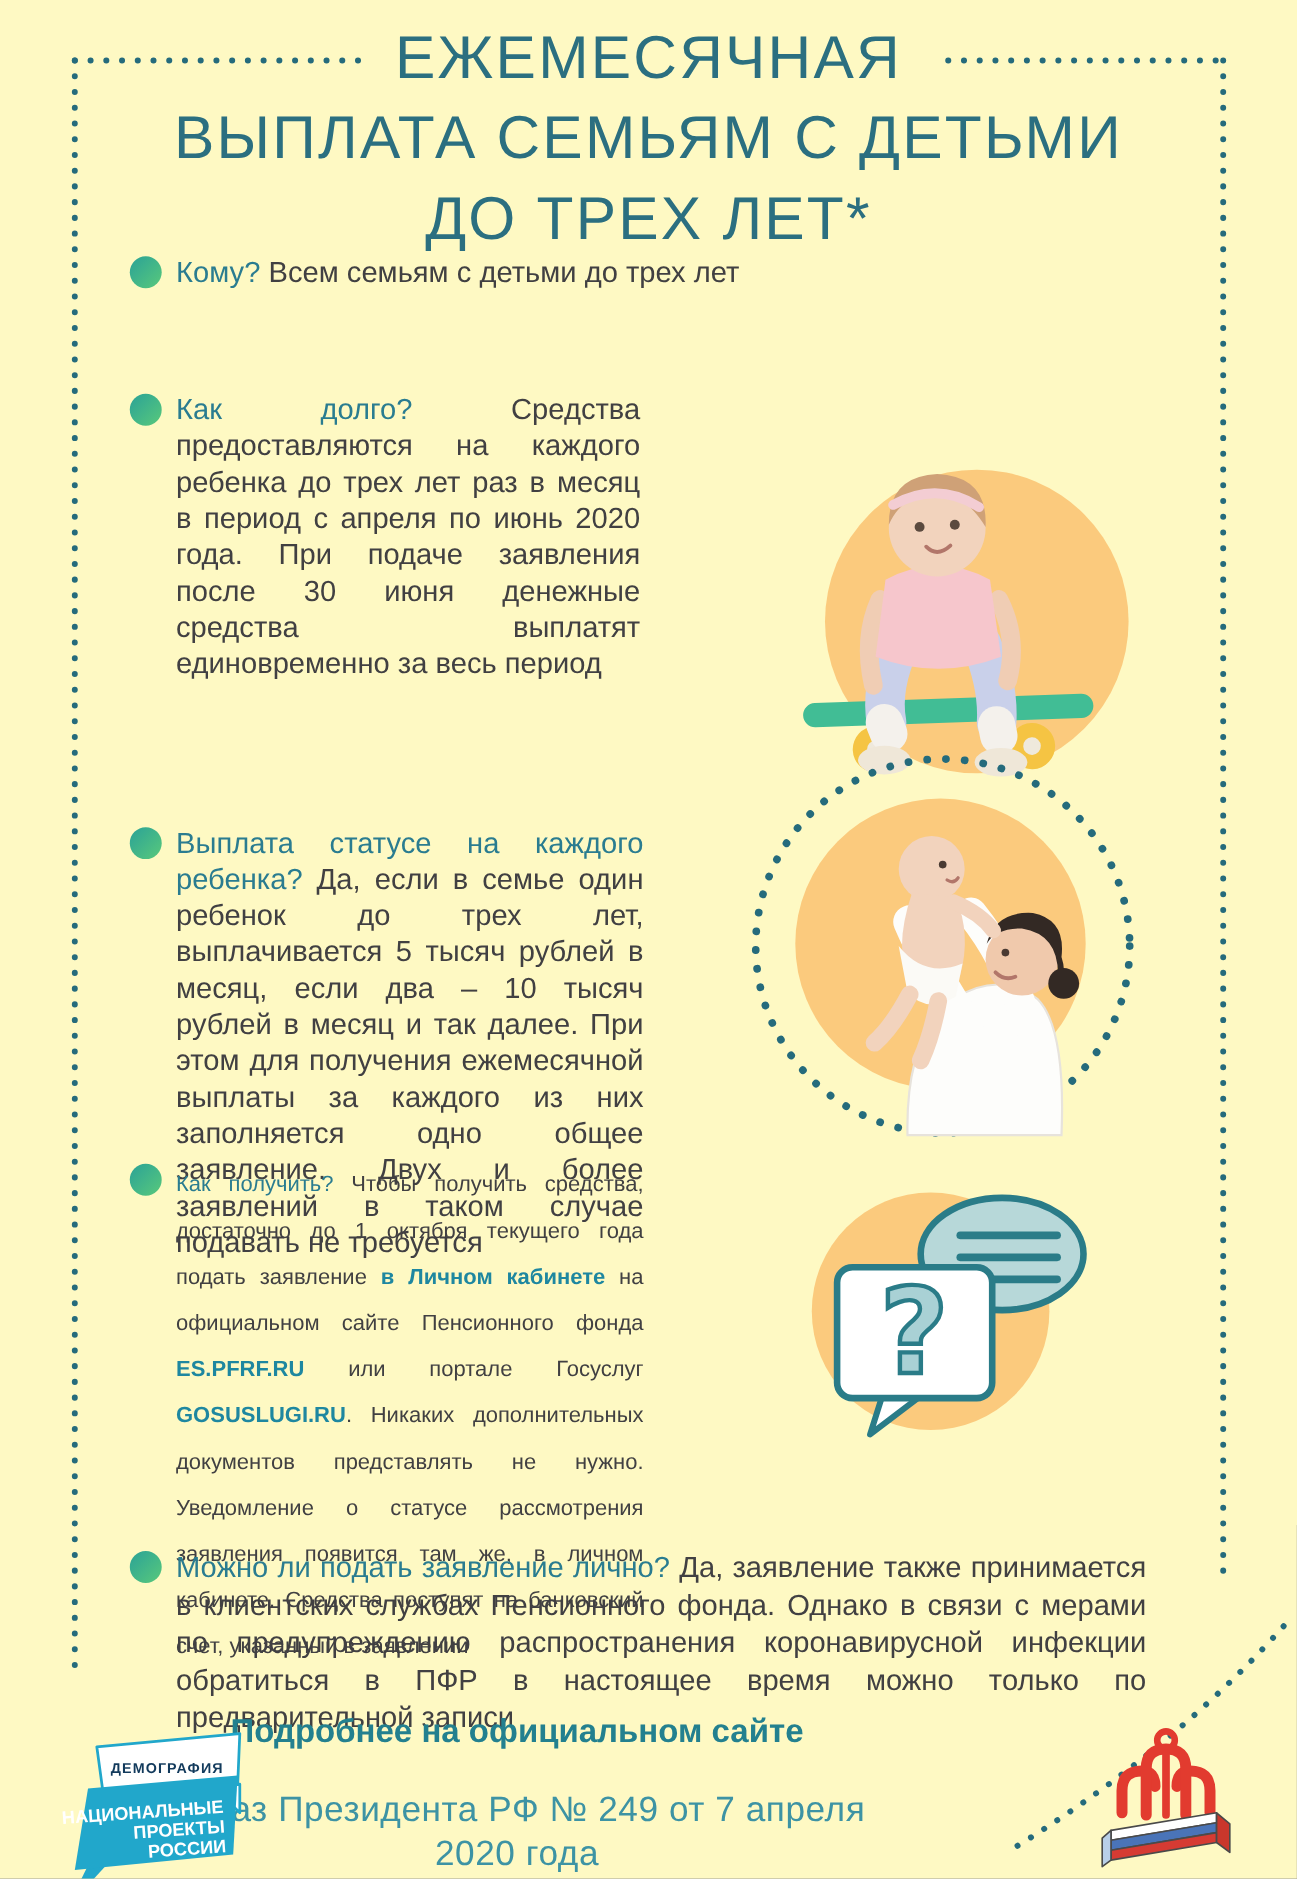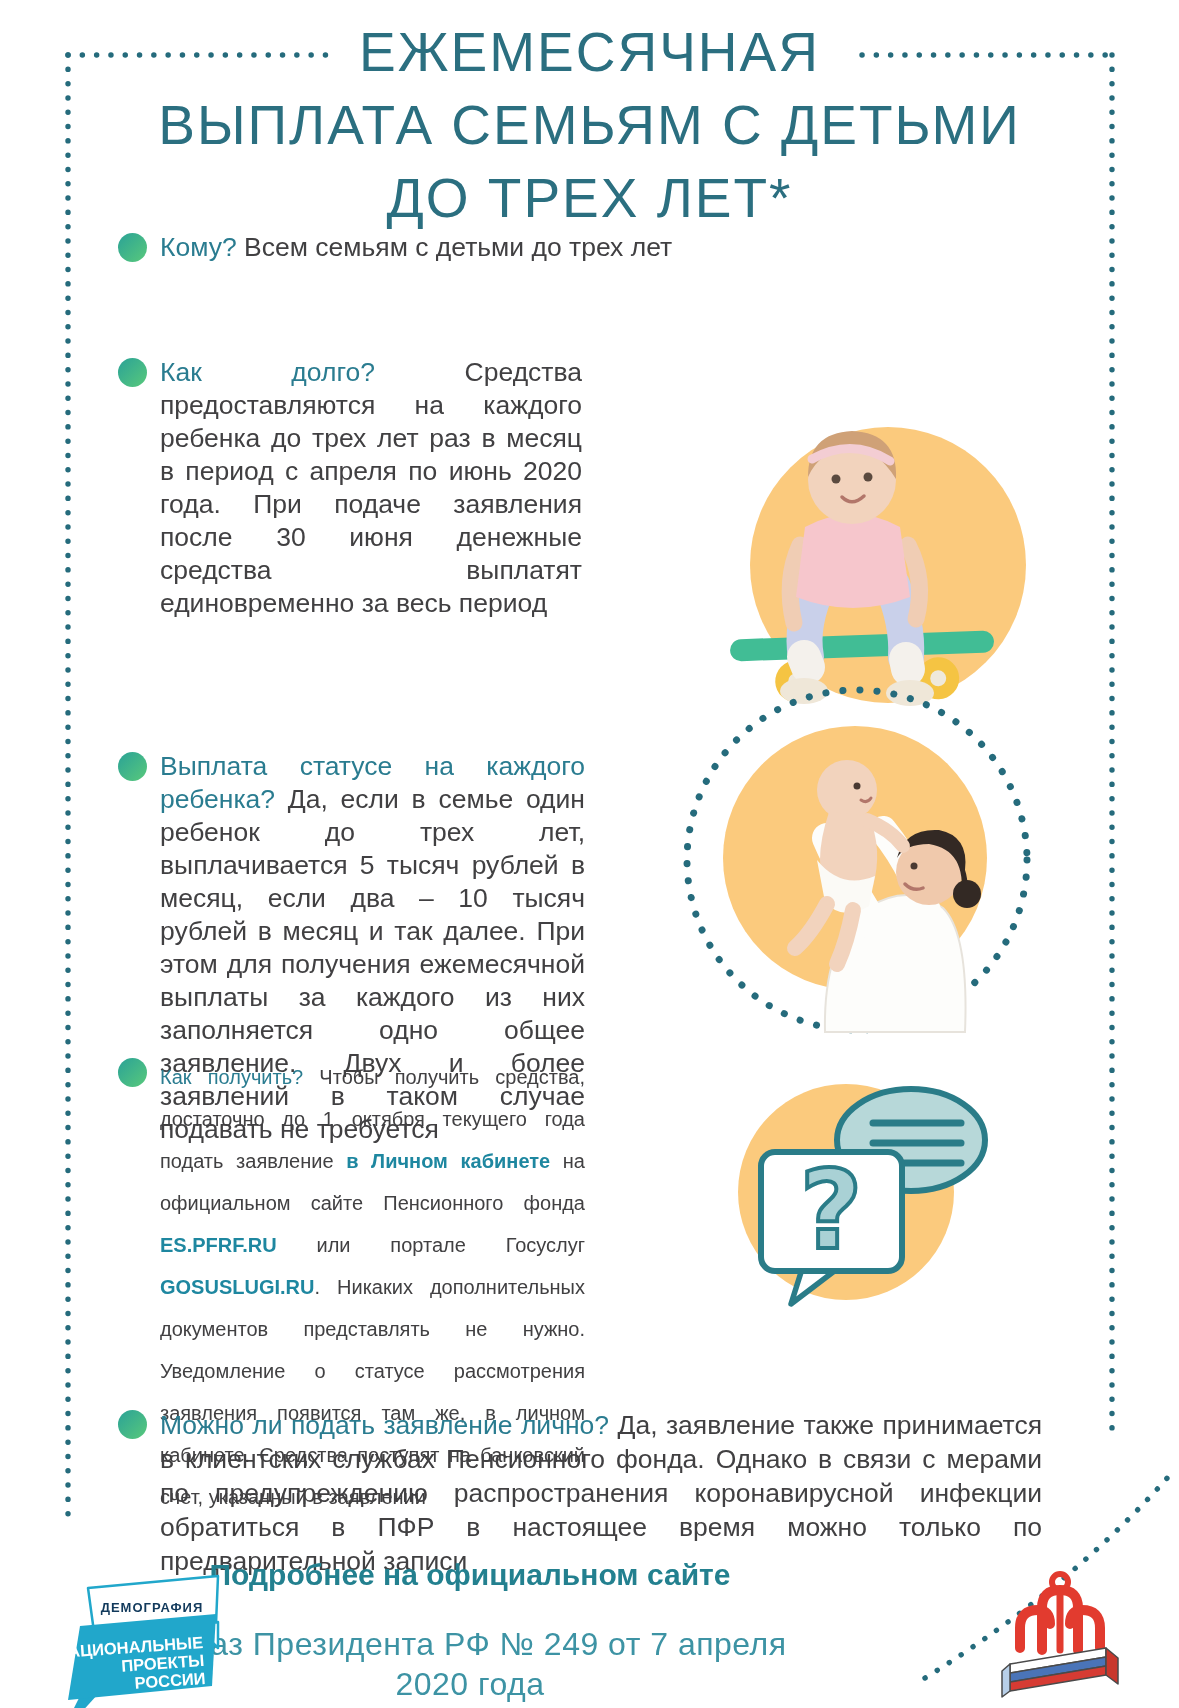--- a/index.html
+++ b/index.html
@@ -5,21 +5,21 @@
   :root{
     --teal-title:#2b6f80; --teal-head:#2a7c90; --teal-link:#1e87a0;
     --ink:#414042; --dot:#256b7c; --yellow:#fbca7d;
     --cyan:#21a7cb; --navy:#123a5c; --red:#e23b2f;
     --bubble:#b7d8d9; --bubble-line:#2a7c88;
   }
   *{margin:0;padding:0;box-sizing:border-box}
   html,body{background:#888}
   .page{
     position:relative;width:1179px;height:1708px;margin:0 auto;
-    background:#ffffff;overflow:hidden;
+    background:#fef9c3;overflow:hidden;
     font-family:"Liberation Sans",sans-serif;color:var(--ink);
   }
   .deco{position:absolute;inset:0;width:100%;height:100%;pointer-events:none}
 
   .title{
     position:absolute;left:0;top:16px;width:100%;
     text-align:center;color:var(--teal-title);
     font-weight:300;font-size:55px;line-height:73px;letter-spacing:2px;
   }
   .title span{display:block}

